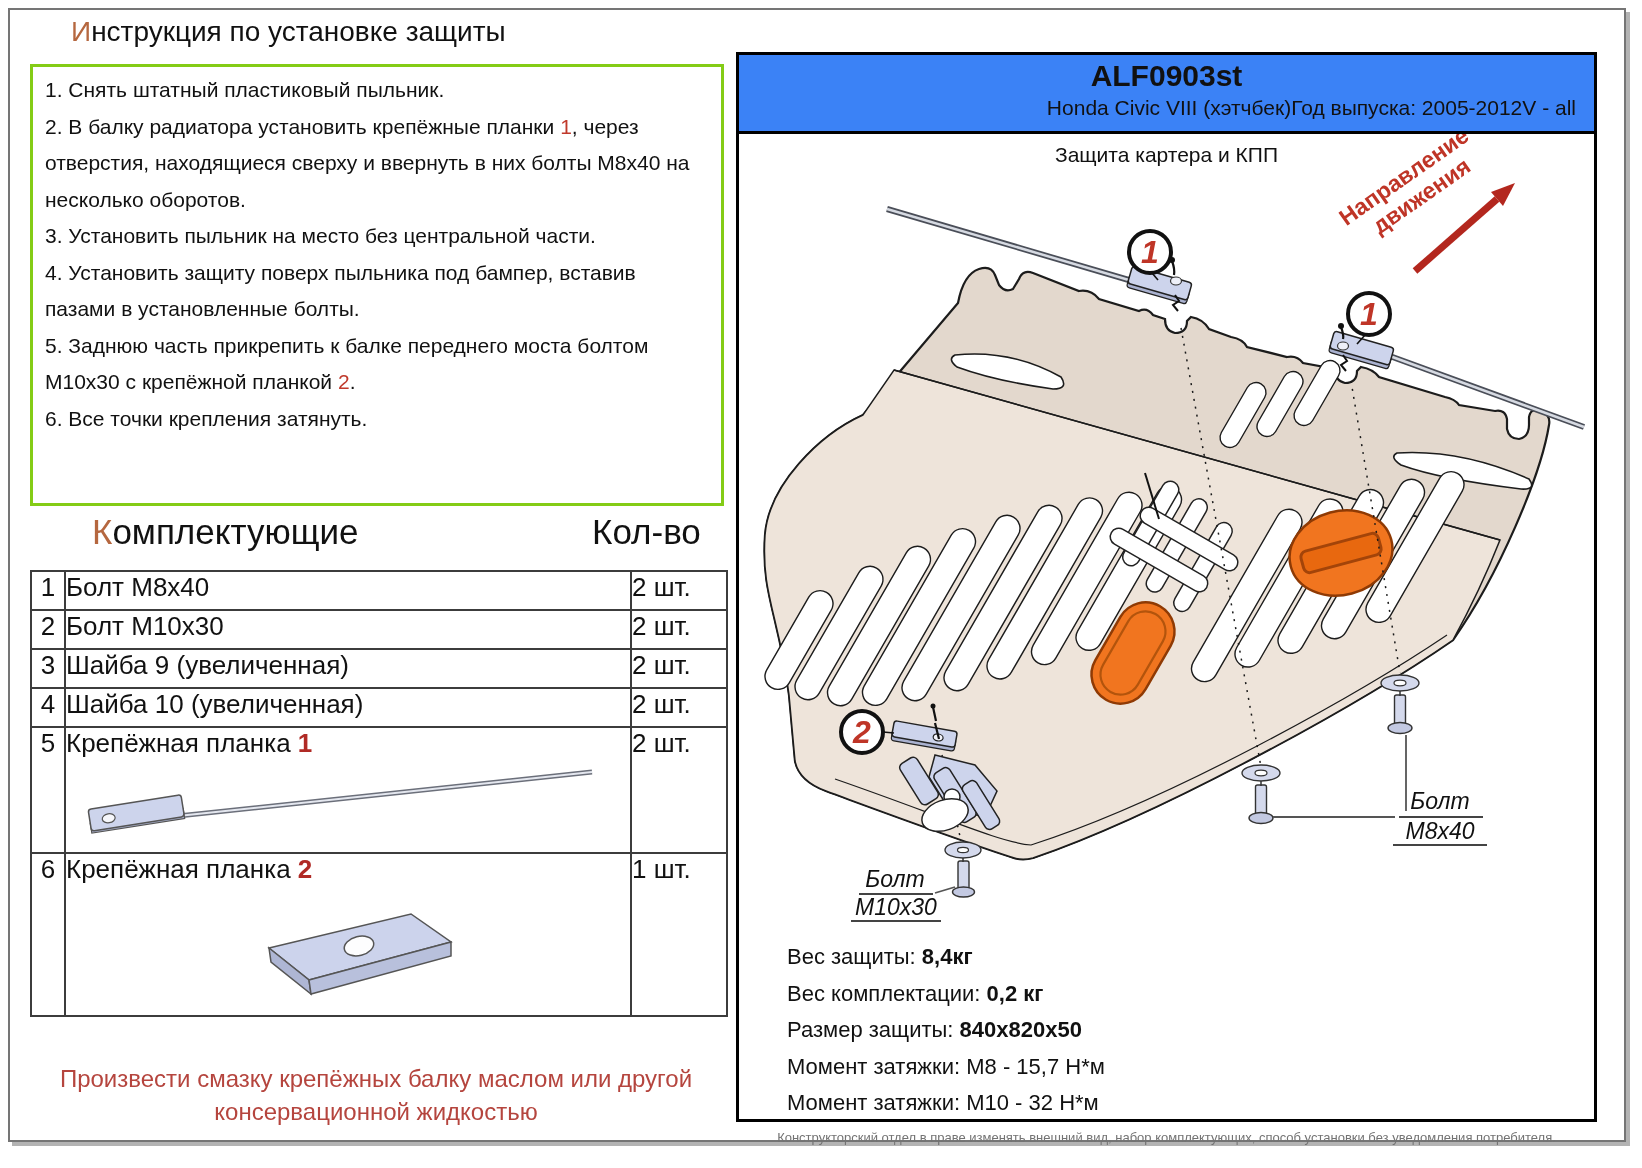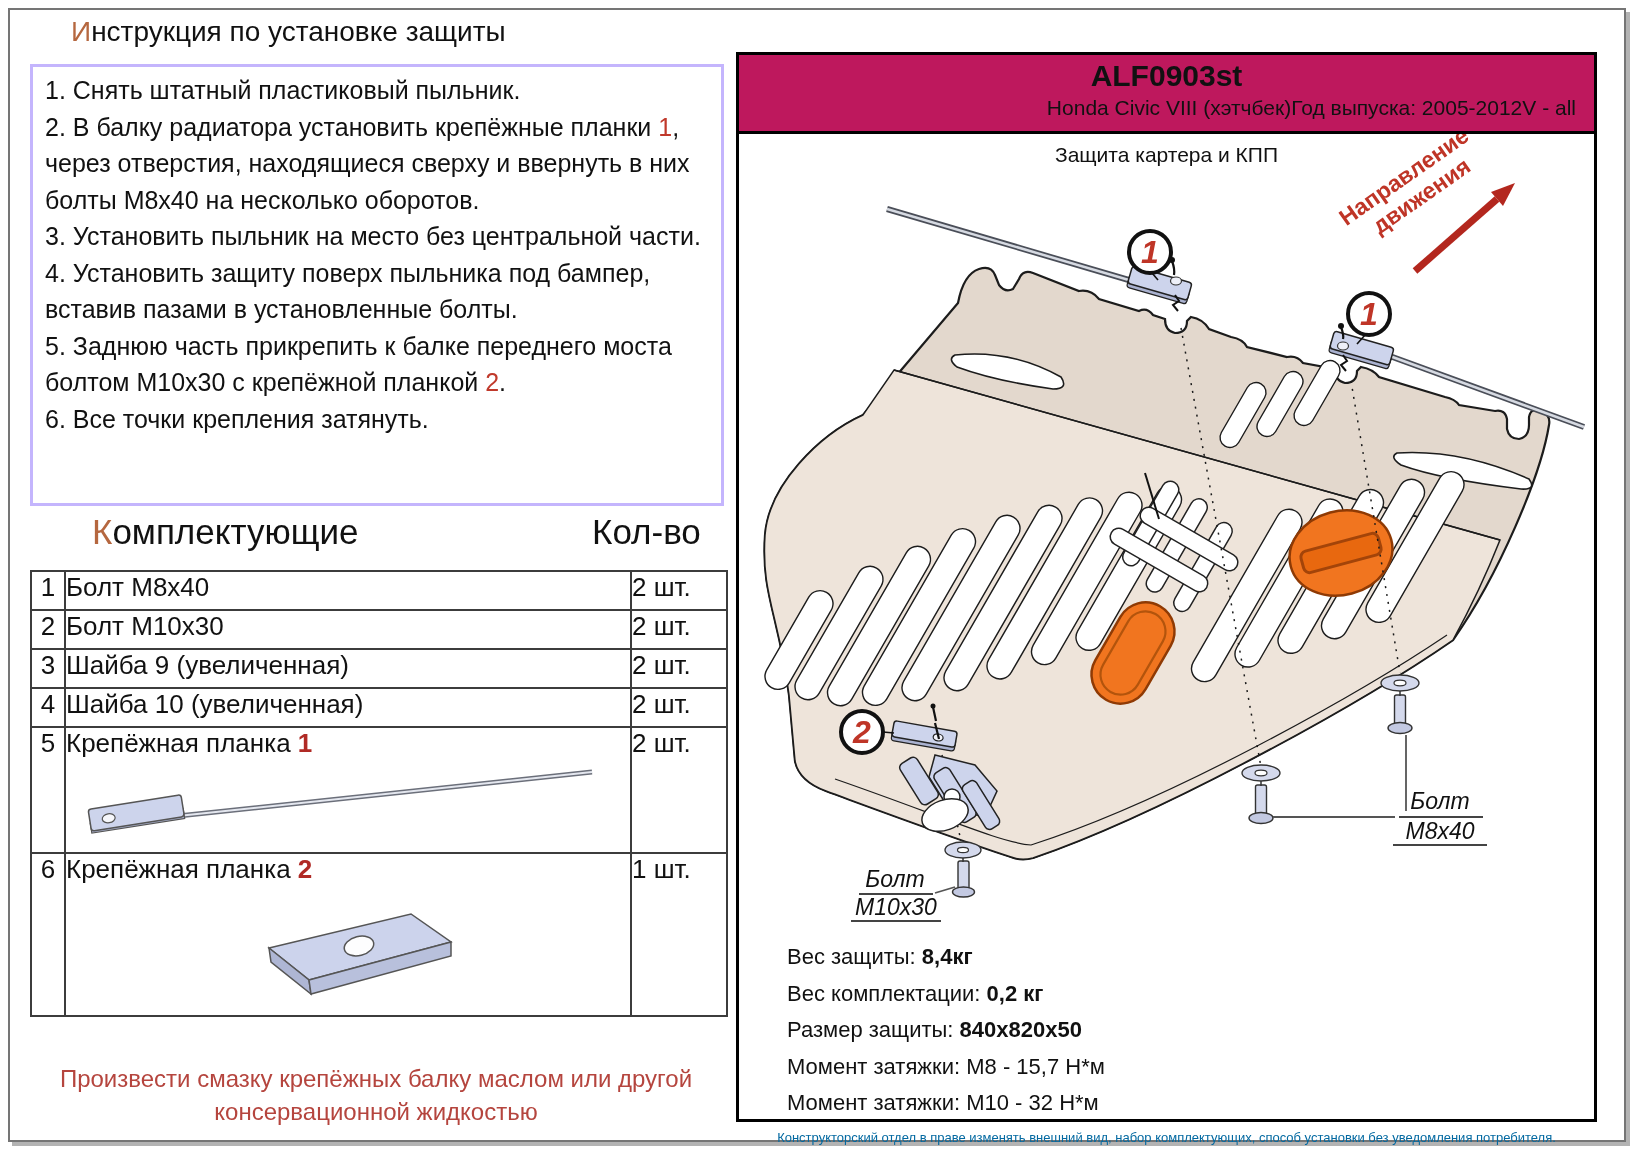--- a/index.html
+++ b/index.html
@@ -10,21 +10,21 @@
   }
   .outer-border{
     position:absolute;left:8px;top:8px;width:1614px;height:1130px;
     border:2px solid #757575;box-shadow:4px 4px 0 #b3b3b3;background:#fff;
   }
   
   .doc-title{position:absolute;left:24px;top:10px;font-size:28px;line-height:44px;white-space:nowrap;margin-left:47px;}
   .accent-letter{color:#b5673f;}
   .instruction-box{
     position:absolute;left:30px;top:64px;width:664px;height:426px;
-    border:3px solid #c4b5fd;padding:5px 12px;font-size:25px;line-height:36.5px;
+    border:3px solid #84cc16;padding:5px 12px;font-size:21px;line-height:36.5px;
   }
   .instr-red{color:#c0392b;}
   .comp-title{position:absolute;left:92px;top:512px;font-size:35px;}
   .comp-qty-title{position:absolute;left:592px;top:512px;font-size:35px;}
   table.components{
     position:absolute;left:30px;top:570px;width:696px;
     border-collapse:collapse;table-layout:fixed;font-size:26px;
   }
   table.components td{border:2px solid #3c3c3c;padding:0;vertical-align:top;}
   td.c-num{text-align:center;padding-top:3px;}
@@ -34,29 +34,29 @@
   tr.r-m td{height:124px;}
   tr.r-l td{height:161px;}
   .red-bold{color:#b02a25;font-weight:bold;}
   .part-img{position:absolute;}
   .warning{
     position:absolute;left:28px;top:1062px;width:696px;text-align:center;
     font-size:24px;line-height:33px;color:#b5453e;
   }
   
   .panel{position:absolute;left:736px;top:52px;width:855px;height:1064px;border:3px solid #000;background:#fff;}
-  .panel-header{position:absolute;left:0;top:0;width:100%;height:76px;border-bottom:3px solid #000;background:#be185d;z-index:2;}
+  .panel-header{position:absolute;left:0;top:0;width:100%;height:76px;border-bottom:3px solid #000;background:#3b82f6;z-index:2;}
   .part-number{text-align:center;font-size:30px;font-weight:bold;margin-top:4px;line-height:34px;}
   .meta-row{display:flex;justify-content:flex-end;padding:3px 18px 0 18px;font-size:21px;}
   .subtitle{position:absolute;top:88px;left:0;width:100%;text-align:center;font-size:21px;z-index:2;}
   svg.drawing{position:absolute;left:0;top:0;z-index:1;}
   svg text{font-family:"Liberation Sans", sans-serif;}
   .specs{position:absolute;left:16px;top:884px;font-size:22px;line-height:36.5px;z-index:2;margin-left:32px;}
   .spec-val-b{font-weight:bold;}
-  .disclaimer{position:absolute;left:736px;top:1130px;width:861px;text-align:center;font-size:13px;color:#0369a1;}
+  .disclaimer{position:absolute;left:736px;top:1130px;width:861px;text-align:center;font-size:13px;color:#737373;}
 </style>
 </head>
 <body>
 
 <div class="outer-border"></div>
 
 <div class="doc-title"><span class="accent-letter">И</span><span>нструкция по установке защиты</span></div>
 
 <div class="instruction-box">
   <div><span>1. Снять штатный пластиковый пыльник.</span><span class="instr-red"></span><span></span></div>

